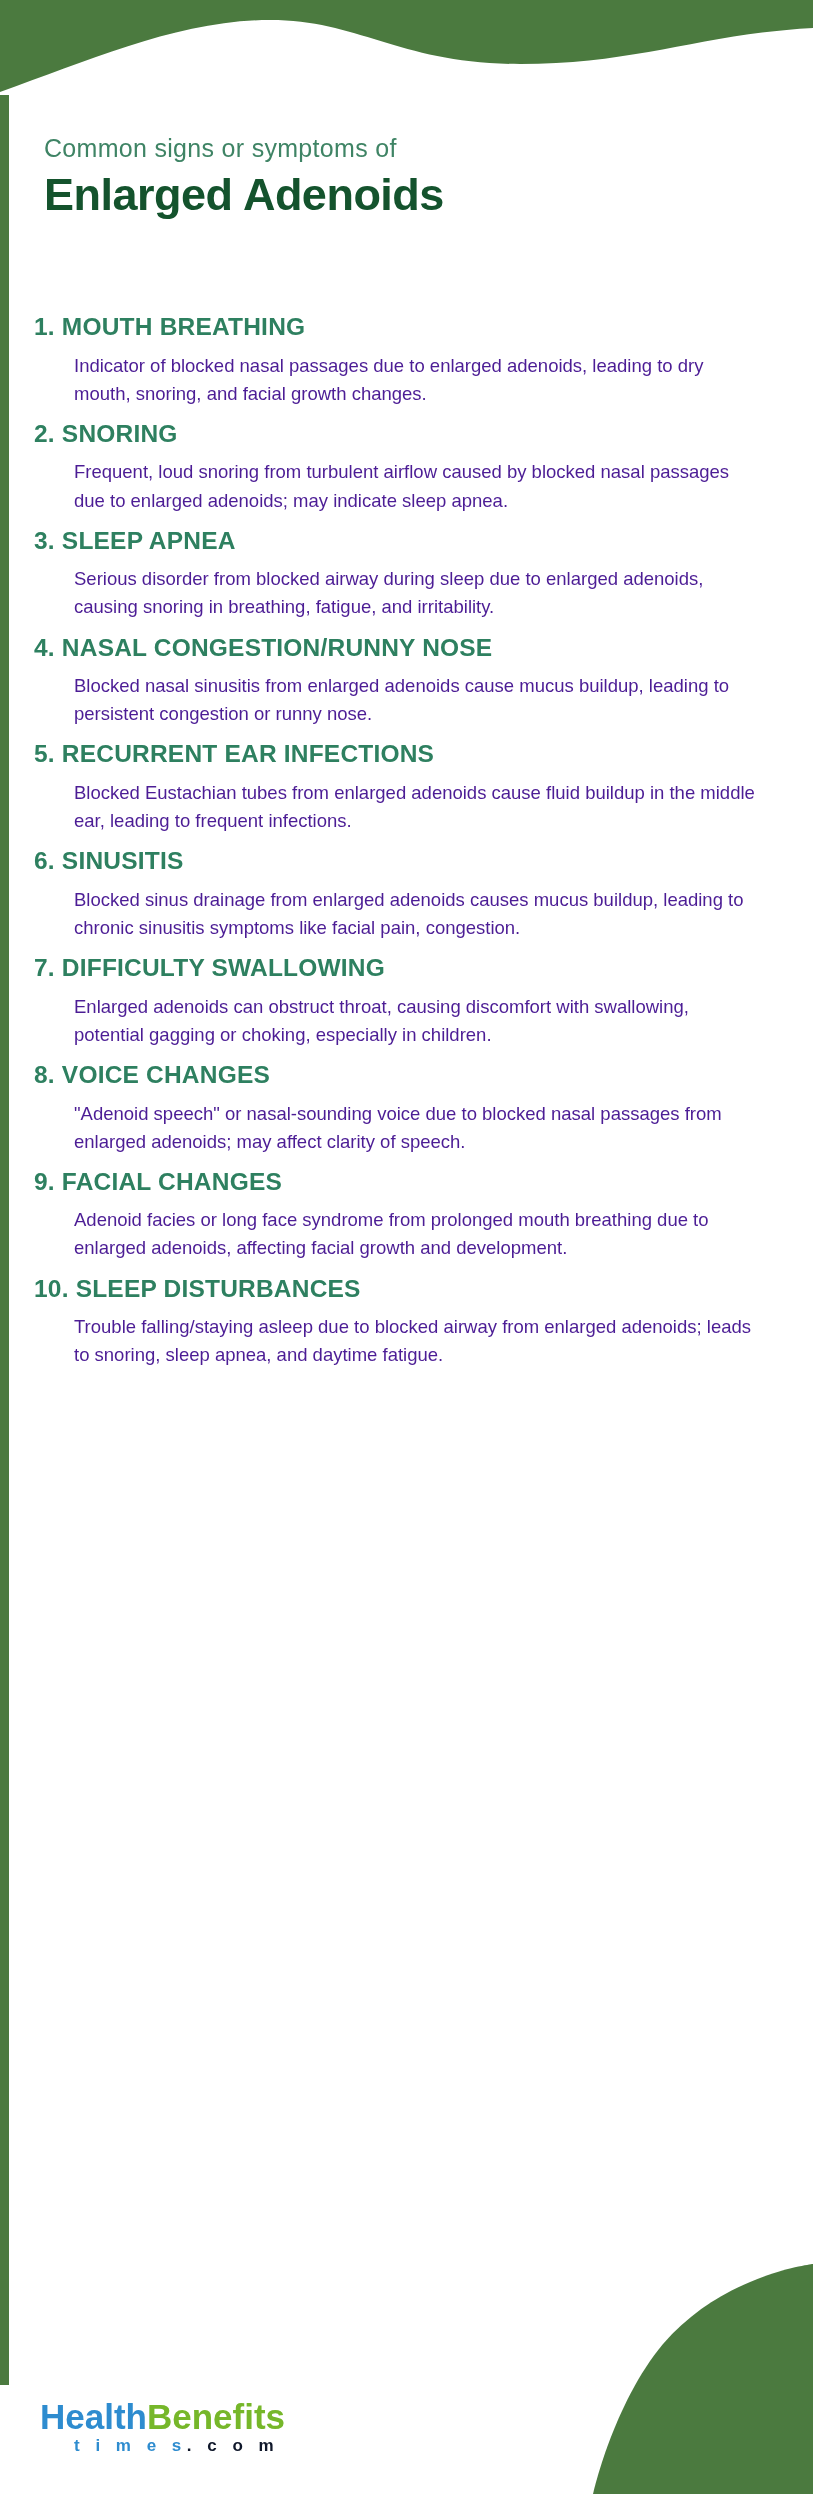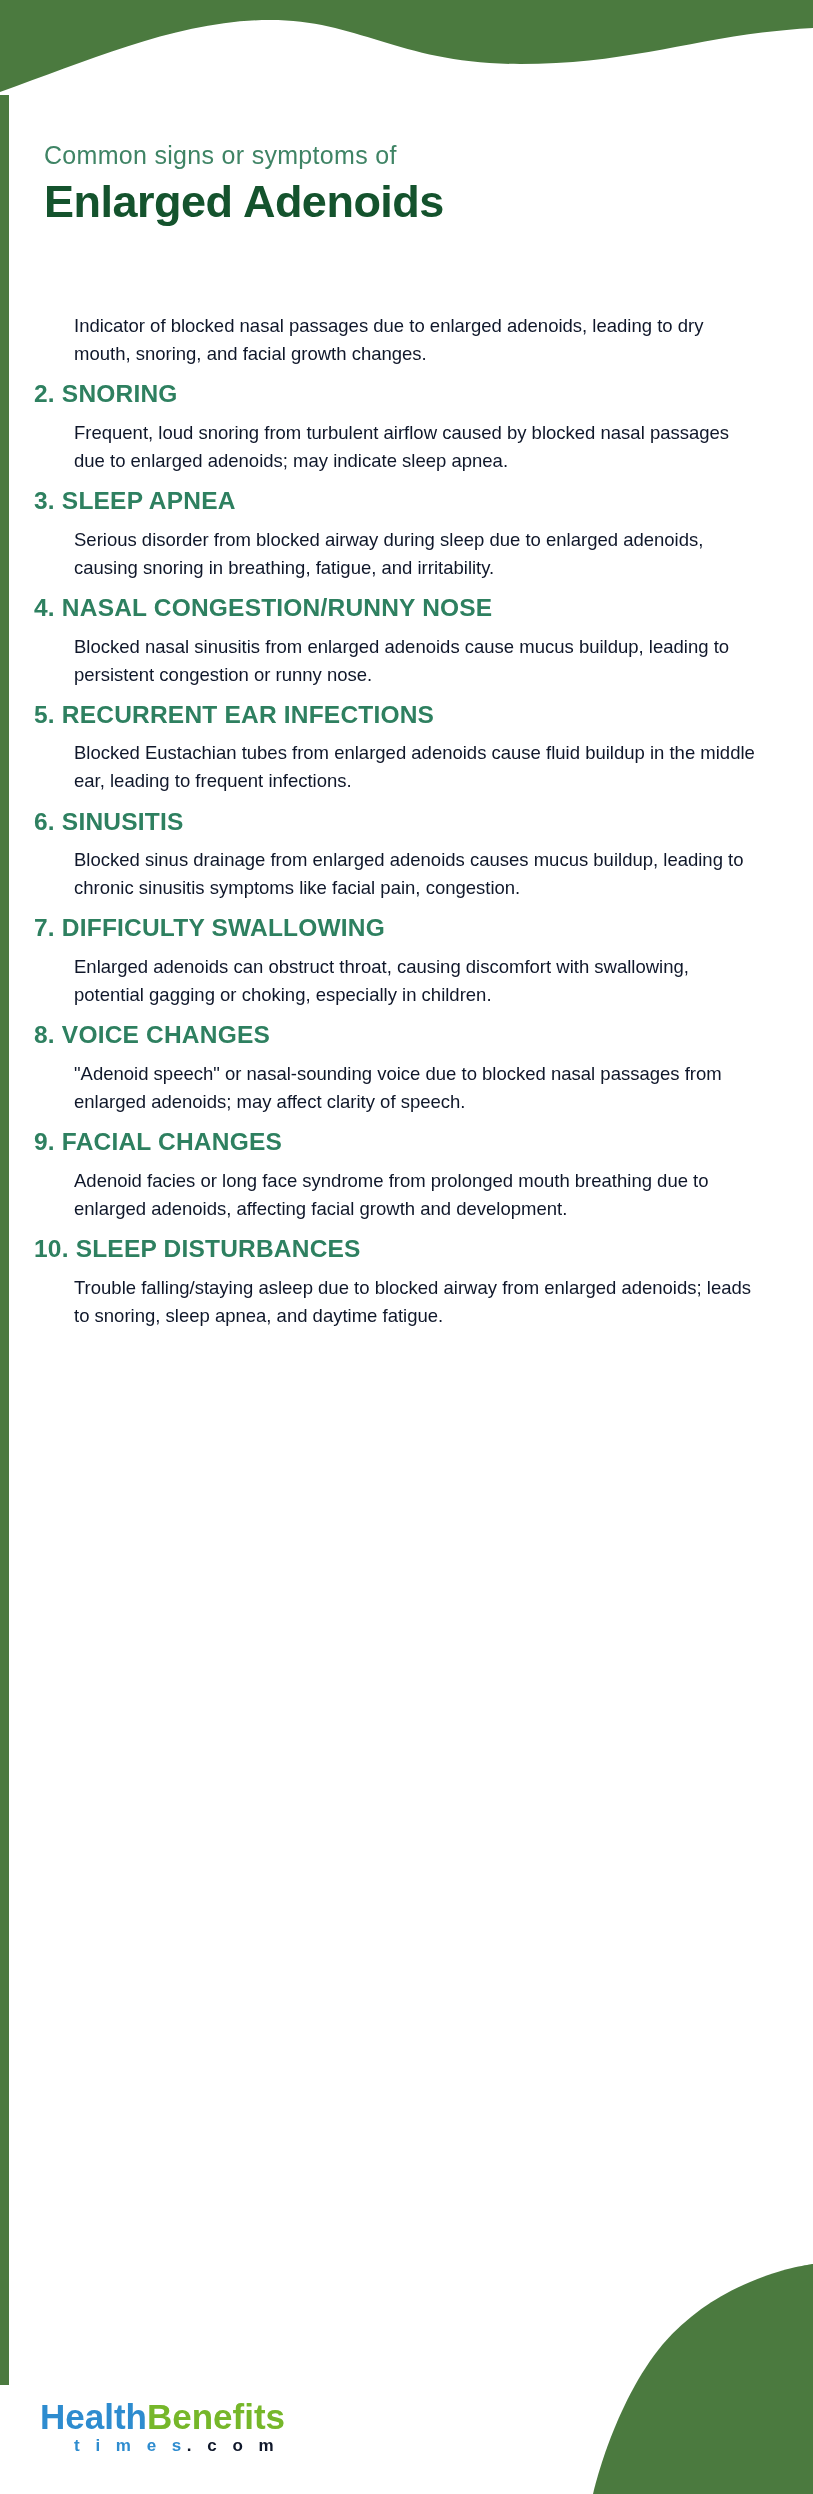--- a/index.html
+++ b/index.html
@@ -40,21 +40,21 @@
   .header {
     position: absolute;
     top: 125px;
     left: 44px;
     width: 740px;
   }
   .subtitle {
     font-size: 25px;
     color: #3f8465;
     letter-spacing: 0.3px;
-    margin: 16px 0 6px 0;
+    margin: 9px 0 6px 0;
     font-weight: 400;
   }
   .title {
     font-size: 45px;
     color: #14532d;
     font-weight: bold;
     letter-spacing: -0.5px;
     margin: 0;
     line-height: 1.15;
   }
@@ -73,21 +73,21 @@
     font-size: 24.5px;
     font-weight: bold;
     color: #2e8060;
     letter-spacing: 0.2px;
     line-height: 1.25;
     margin: 0 0 9px 0;
     text-transform: uppercase;
   }
   .item-body {
     font-size: 18.5px;
-    color: #0f172a;
+    color: #4c1d95;
     line-height: 1.52;
     margin: 0 0 0 40px;
     padding-right: 30px;
   }
 
   
   .bottom-corner {
     position: absolute;
     right: 0;
     bottom: 0;
@@ -133,20 +133,21 @@
 
 <div class="left-stripe"></div>
 
 <div class="header">
   <p class="subtitle">Common signs or symptoms of</p>
   <h1 class="title">Enlarged Adenoids</h1>
 </div>
 
 <div class="list">
   <div class="item">
+    <h2 class="item-head">1. MOUTH BREATHING</h2>
     <p class="item-body">Indicator of blocked nasal passages due to enlarged adenoids, leading to dry mouth, snoring, and facial growth changes.</p>
   </div>
   <div class="item">
     <h2 class="item-head">2. SNORING</h2>
     <p class="item-body">Frequent, loud snoring from turbulent airflow caused by blocked nasal passages due to enlarged adenoids; may indicate sleep apnea.</p>
   </div>
   <div class="item">
     <h2 class="item-head">3. SLEEP APNEA</h2>
     <p class="item-body">Serious disorder from blocked airway during sleep due to enlarged adenoids, causing snoring in breathing, fatigue, and irritability.</p>
   </div>

